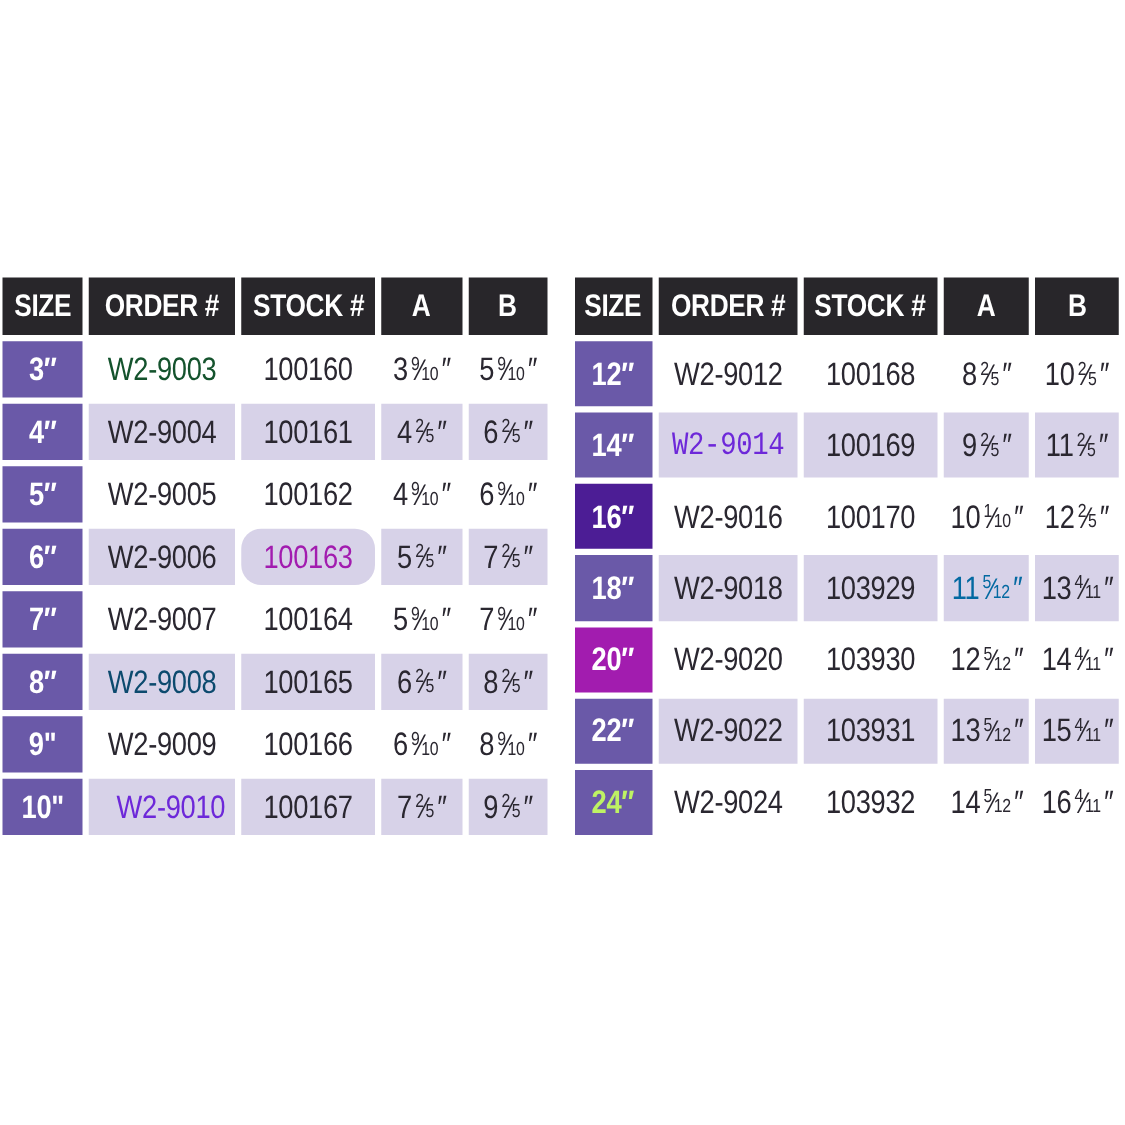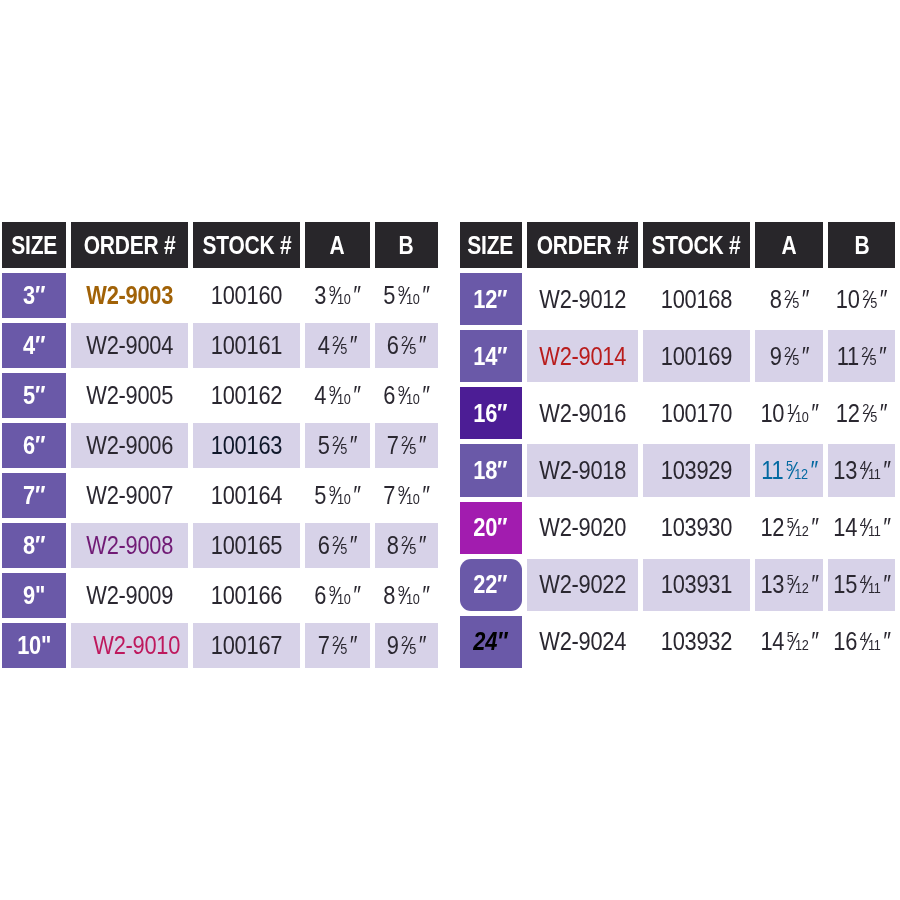--- a/index.html
+++ b/index.html
@@ -86,21 +86,21 @@
             <th style="background: rgb(40, 38, 42); color: rgb(255, 255, 255);"><span class="cond">SIZE</span></th>
             <th style="background: rgb(40, 38, 42); color: rgb(255, 255, 255);"><span class="cond">ORDER #</span></th>
             <th style="background: rgb(40, 38, 42); color: rgb(255, 255, 255);"><span class="cond">STOCK #</span></th>
             <th style="background: rgb(40, 38, 42); color: rgb(255, 255, 255);"><span class="cond">A</span></th>
             <th style="background: rgb(40, 38, 42); color: rgb(255, 255, 255);"><span class="cond">B</span></th>
           </tr>
         </thead>
       <tbody>
           <tr>
             <td class="size-cell" style="background: rgb(106, 89, 168); color: rgb(255, 255, 255);"><span class="cond">3″</span></td>
-            <td style="color: #a16207; font-weight: bold;"><span class="cond">W2-9003</span></td>
+            <td style="color: #14532d;"><span class="cond">W2-9003</span></td>
             <td style="color: rgb(42, 39, 48);"><span class="cond">100160</span></td>
             <td style="color: rgb(42, 39, 48);"><span class="cond"><span class="fw">3</span><span class="fn">9</span><span class="fs">⁄</span><span class="fd">10</span><span class="pr">″</span></span></td>
             <td style="color: rgb(42, 39, 48);"><span class="cond"><span class="fw">5</span><span class="fn">9</span><span class="fs">⁄</span><span class="fd">10</span><span class="pr">″</span></span></td>
           </tr>
           <tr class="alt">
             <td class="size-cell" style="background: rgb(106, 89, 168); color: rgb(255, 255, 255);"><span class="cond">4″</span></td>
             <td style="color: rgb(42, 39, 48); margin-top: 20px;"><span class="cond">W2-9004</span></td>
             <td style="color: rgb(42, 39, 48);"><span class="cond">100161</span></td>
             <td style="color: rgb(42, 39, 48);"><span class="cond"><span class="fw">4</span><span class="fn">2</span><span class="fs">⁄</span><span class="fd">5</span><span class="pr">″</span></span></td>
             <td style="color: rgb(42, 39, 48);"><span class="cond"><span class="fw">6</span><span class="fn">2</span><span class="fs">⁄</span><span class="fd">5</span><span class="pr">″</span></span></td>
@@ -108,48 +108,48 @@
           <tr>
             <td class="size-cell" style="background: rgb(106, 89, 168); color: rgb(255, 255, 255);"><span class="cond">5″</span></td>
             <td style="color: rgb(42, 39, 48);"><span class="cond">W2-9005</span></td>
             <td style="color: rgb(42, 39, 48);"><span class="cond">100162</span></td>
             <td style="color: rgb(42, 39, 48);"><span class="cond"><span class="fw">4</span><span class="fn">9</span><span class="fs">⁄</span><span class="fd">10</span><span class="pr">″</span></span></td>
             <td style="color: rgb(42, 39, 48);"><span class="cond"><span class="fw">6</span><span class="fn">9</span><span class="fs">⁄</span><span class="fd">10</span><span class="pr">″</span></span></td>
           </tr>
           <tr class="alt">
             <td class="size-cell" style="background: rgb(106, 89, 168); color: rgb(255, 255, 255);"><span class="cond">6″</span></td>
             <td style="color: rgb(42, 39, 48);"><span class="cond">W2-9006</span></td>
-            <td style="color: #0f172a;"><span class="cond">100163</span></td>
+            <td style="color: #a21caf; border-radius: 16px;"><span class="cond">100163</span></td>
             <td style="color: rgb(42, 39, 48);"><span class="cond"><span class="fw">5</span><span class="fn">2</span><span class="fs">⁄</span><span class="fd">5</span><span class="pr">″</span></span></td>
             <td style="color: rgb(42, 39, 48);"><span class="cond"><span class="fw">7</span><span class="fn">2</span><span class="fs">⁄</span><span class="fd">5</span><span class="pr">″</span></span></td>
           </tr>
           <tr>
             <td class="size-cell" style="background: rgb(106, 89, 168); color: rgb(255, 255, 255);"><span class="cond">7″</span></td>
             <td style="color: rgb(42, 39, 48);"><span class="cond">W2-9007</span></td>
             <td style="color: rgb(42, 39, 48);"><span class="cond">100164</span></td>
             <td style="color: rgb(42, 39, 48);"><span class="cond"><span class="fw">5</span><span class="fn">9</span><span class="fs">⁄</span><span class="fd">10</span><span class="pr">″</span></span></td>
             <td style="color: rgb(42, 39, 48);"><span class="cond"><span class="fw">7</span><span class="fn">9</span><span class="fs">⁄</span><span class="fd">10</span><span class="pr">″</span></span></td>
           </tr>
           <tr class="alt">
             <td class="size-cell" style="background: rgb(106, 89, 168); color: rgb(255, 255, 255);"><span class="cond">8″</span></td>
-            <td style="color: #701a75;"><span class="cond">W2-9008</span></td>
+            <td style="color: #0c4a6e;"><span class="cond">W2-9008</span></td>
             <td style="color: rgb(42, 39, 48);"><span class="cond">100165</span></td>
             <td style="color: rgb(42, 39, 48);"><span class="cond"><span class="fw">6</span><span class="fn">2</span><span class="fs">⁄</span><span class="fd">5</span><span class="pr">″</span></span></td>
             <td style="color: rgb(42, 39, 48);"><span class="cond"><span class="fw">8</span><span class="fn">2</span><span class="fs">⁄</span><span class="fd">5</span><span class="pr">″</span></span></td>
           </tr>
           <tr>
             <td class="size-cell" style="background: rgb(106, 89, 168); color: rgb(255, 255, 255);"><span class="cond">9"</span></td>
             <td style="color: rgb(42, 39, 48);"><span class="cond">W2-9009</span></td>
             <td style="color: rgb(42, 39, 48);"><span class="cond">100166</span></td>
             <td style="color: rgb(42, 39, 48);"><span class="cond"><span class="fw">6</span><span class="fn">9</span><span class="fs">⁄</span><span class="fd">10</span><span class="pr">″</span></span></td>
             <td style="color: rgb(42, 39, 48);"><span class="cond"><span class="fw">8</span><span class="fn">9</span><span class="fs">⁄</span><span class="fd">10</span><span class="pr">″</span></span></td>
           </tr>
           <tr class="alt">
             <td class="size-cell" style="background: rgb(106, 89, 168); color: rgb(255, 255, 255);"><span class="cond">10"</span></td>
-            <td style="color: #be185d; padding-left: 14px;"><span class="cond">W2-9010</span></td>
+            <td style="color: #6d28d9; padding-left: 14px;"><span class="cond">W2-9010</span></td>
             <td style="color: rgb(42, 39, 48);"><span class="cond">100167</span></td>
             <td style="color: rgb(42, 39, 48);"><span class="cond"><span class="fw">7</span><span class="fn">2</span><span class="fs">⁄</span><span class="fd">5</span><span class="pr">″</span></span></td>
             <td style="color: rgb(42, 39, 48);"><span class="cond"><span class="fw">9</span><span class="fn">2</span><span class="fs">⁄</span><span class="fd">5</span><span class="pr">″</span></span></td>
           </tr>
         </tbody>
     </table>
     <table class="spec">
       <colgroup>
         <col class="c-size">
           <col class="c-order">
@@ -169,21 +169,21 @@
       <tbody>
           <tr>
             <td class="size-cell" style="background: rgb(106, 89, 168); color: rgb(255, 255, 255);"><span class="cond">12″</span></td>
             <td style="color: rgb(42, 39, 48);"><span class="cond">W2-9012</span></td>
             <td style="color: rgb(42, 39, 48);"><span class="cond">100168</span></td>
             <td style="color: rgb(42, 39, 48);"><span class="cond"><span class="fw">8</span><span class="fn">2</span><span class="fs">⁄</span><span class="fd">5</span><span class="pr">″</span></span></td>
             <td style="color: rgb(42, 39, 48);"><span class="cond"><span class="fw">10</span><span class="fn">2</span><span class="fs">⁄</span><span class="fd">5</span><span class="pr">″</span></span></td>
           </tr>
           <tr class="alt">
             <td class="size-cell" style="background: rgb(106, 89, 168); color: rgb(255, 255, 255);"><span class="cond">14″</span></td>
-            <td style="color: #b91c1c;"><span class="cond">W2-9014</span></td>
+            <td style="color: #6d28d9; font-family: Liberation Mono, monospace;"><span class="cond">W2-9014</span></td>
             <td style="color: rgb(42, 39, 48);"><span class="cond">100169</span></td>
             <td style="color: rgb(42, 39, 48);"><span class="cond"><span class="fw">9</span><span class="fn">2</span><span class="fs">⁄</span><span class="fd">5</span><span class="pr">″</span></span></td>
             <td style="color: rgb(42, 39, 48);"><span class="cond"><span class="fw">11</span><span class="fn">2</span><span class="fs">⁄</span><span class="fd">5</span><span class="pr">″</span></span></td>
           </tr>
           <tr>
             <td class="size-cell" style="background: #4c1d95; color: rgb(255, 255, 255);"><span class="cond">16″</span></td>
             <td style="color: rgb(42, 39, 48);"><span class="cond">W2-9016</span></td>
             <td style="color: rgb(42, 39, 48);"><span class="cond">100170</span></td>
             <td style="color: rgb(42, 39, 48);"><span class="cond"><span class="fw">10</span><span class="fn">1</span><span class="fs">⁄</span><span class="fd">10</span><span class="pr">″</span></span></td>
             <td style="color: rgb(42, 39, 48);"><span class="cond"><span class="fw">12</span><span class="fn">2</span><span class="fs">⁄</span><span class="fd">5</span><span class="pr">″</span></span></td>
@@ -196,28 +196,28 @@
             <td style="color: rgb(42, 39, 48); margin-top: 32px;"><span class="cond"><span class="fw">13</span><span class="fn">4</span><span class="fs">⁄</span><span class="fd">11</span><span class="pr">″</span></span></td>
           </tr>
           <tr>
             <td class="size-cell" style="background: #a21caf; color: rgb(255, 255, 255);"><span class="cond">20″</span></td>
             <td style="color: rgb(42, 39, 48);"><span class="cond">W2-9020</span></td>
             <td style="color: rgb(42, 39, 48);"><span class="cond">103930</span></td>
             <td style="color: rgb(42, 39, 48);"><span class="cond"><span class="fw">12</span><span class="fn">5</span><span class="fs">⁄</span><span class="fd">12</span><span class="pr">″</span></span></td>
             <td style="color: rgb(42, 39, 48);"><span class="cond"><span class="fw">14</span><span class="fn">4</span><span class="fs">⁄</span><span class="fd">11</span><span class="pr">″</span></span></td>
           </tr>
           <tr class="alt">
-            <td class="size-cell" style="background: rgb(106, 89, 168); color: rgb(255, 255, 255); border-radius: 11px;"><span class="cond">22″</span></td>
+            <td class="size-cell" style="background: rgb(106, 89, 168); color: rgb(255, 255, 255);"><span class="cond">22″</span></td>
             <td style="color: rgb(42, 39, 48);"><span class="cond">W2-9022</span></td>
             <td style="color: rgb(42, 39, 48);"><span class="cond">103931</span></td>
             <td style="color: rgb(42, 39, 48);"><span class="cond"><span class="fw">13</span><span class="fn">5</span><span class="fs">⁄</span><span class="fd">12</span><span class="pr">″</span></span></td>
             <td style="color: rgb(42, 39, 48);"><span class="cond"><span class="fw">15</span><span class="fn">4</span><span class="fs">⁄</span><span class="fd">11</span><span class="pr">″</span></span></td>
           </tr>
           <tr>
-            <td class="size-cell" style="background: rgb(106, 89, 168); color: #000000; font-style: italic;"><span class="cond">24″</span></td>
+            <td class="size-cell" style="background: rgb(106, 89, 168); color: #bef264;"><span class="cond">24″</span></td>
             <td style="color: rgb(42, 39, 48);"><span class="cond">W2-9024</span></td>
             <td style="color: rgb(42, 39, 48);"><span class="cond">103932</span></td>
             <td style="color: rgb(42, 39, 48);"><span class="cond"><span class="fw">14</span><span class="fn">5</span><span class="fs">⁄</span><span class="fd">12</span><span class="pr">″</span></span></td>
             <td style="color: rgb(42, 39, 48); margin-left: 46px;"><span class="cond"><span class="fw">16</span><span class="fn">4</span><span class="fs">⁄</span><span class="fd">11</span><span class="pr">″</span></span></td>
           </tr>
         </tbody>
     </table>
   </div>
 </div>
 

